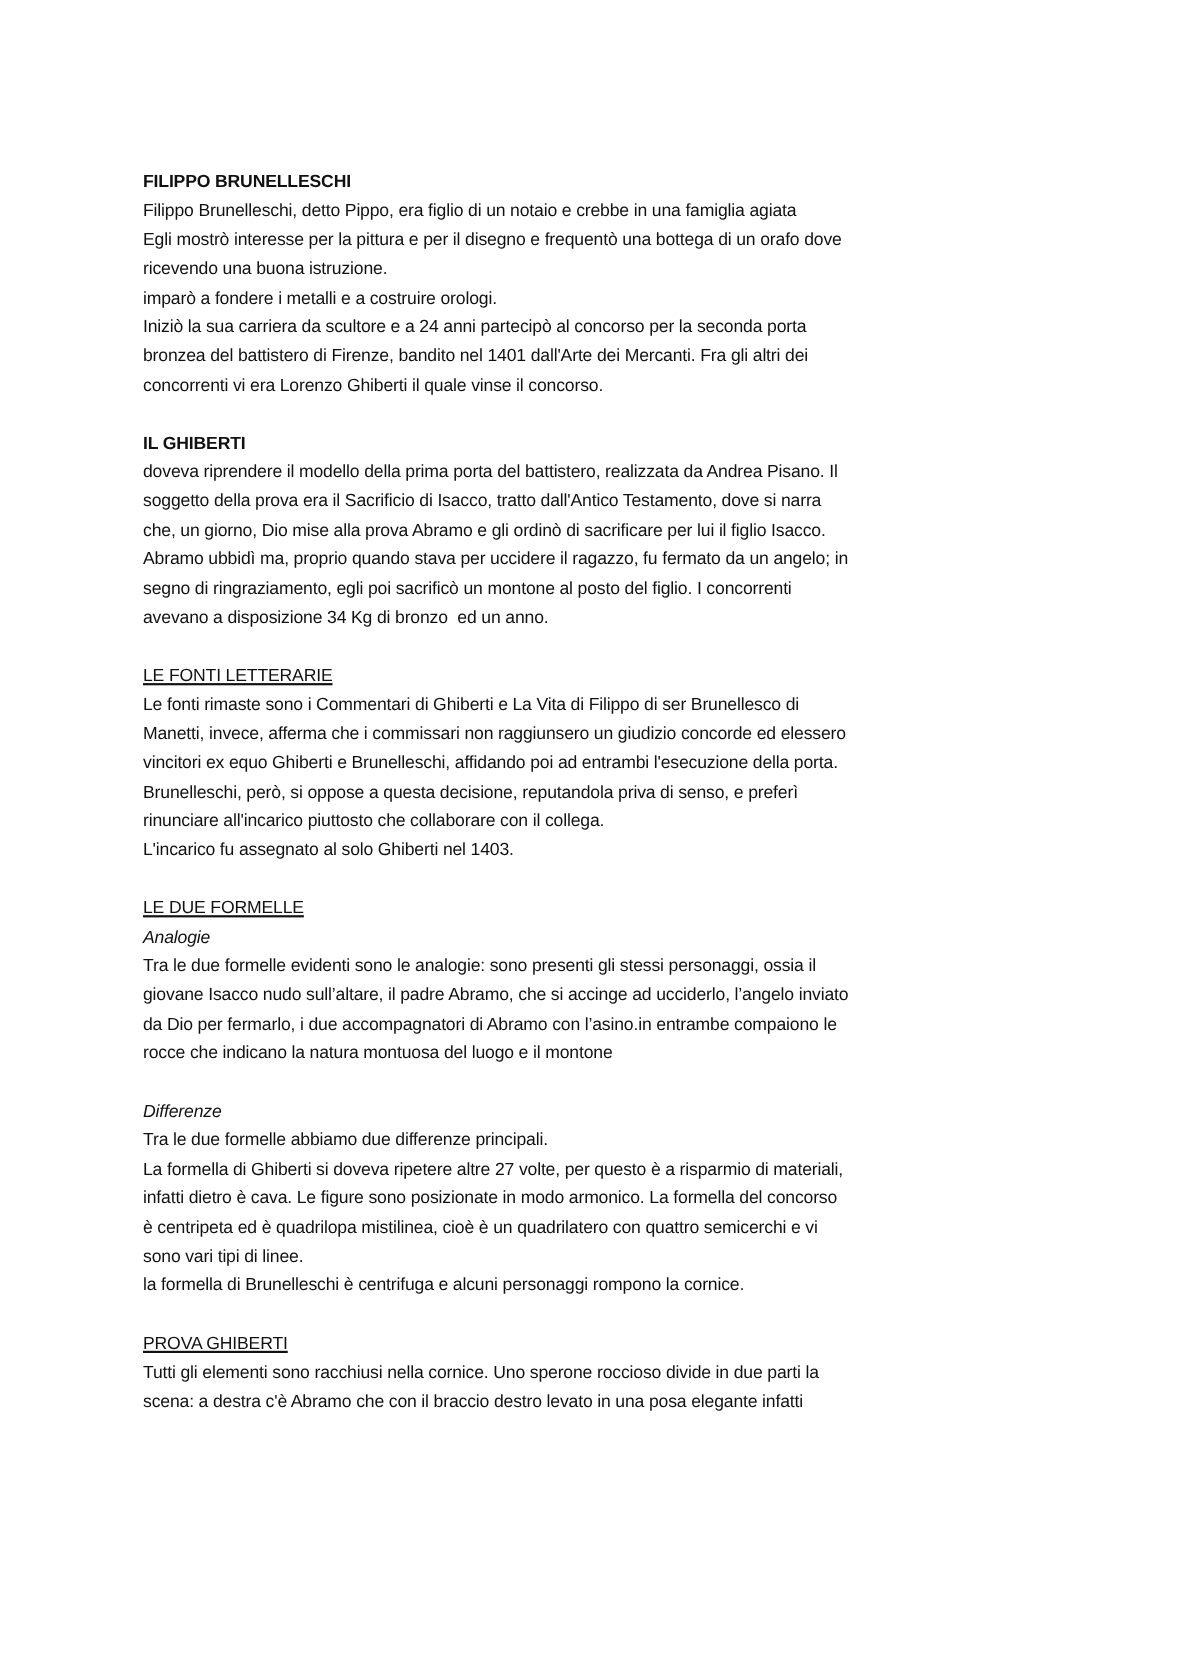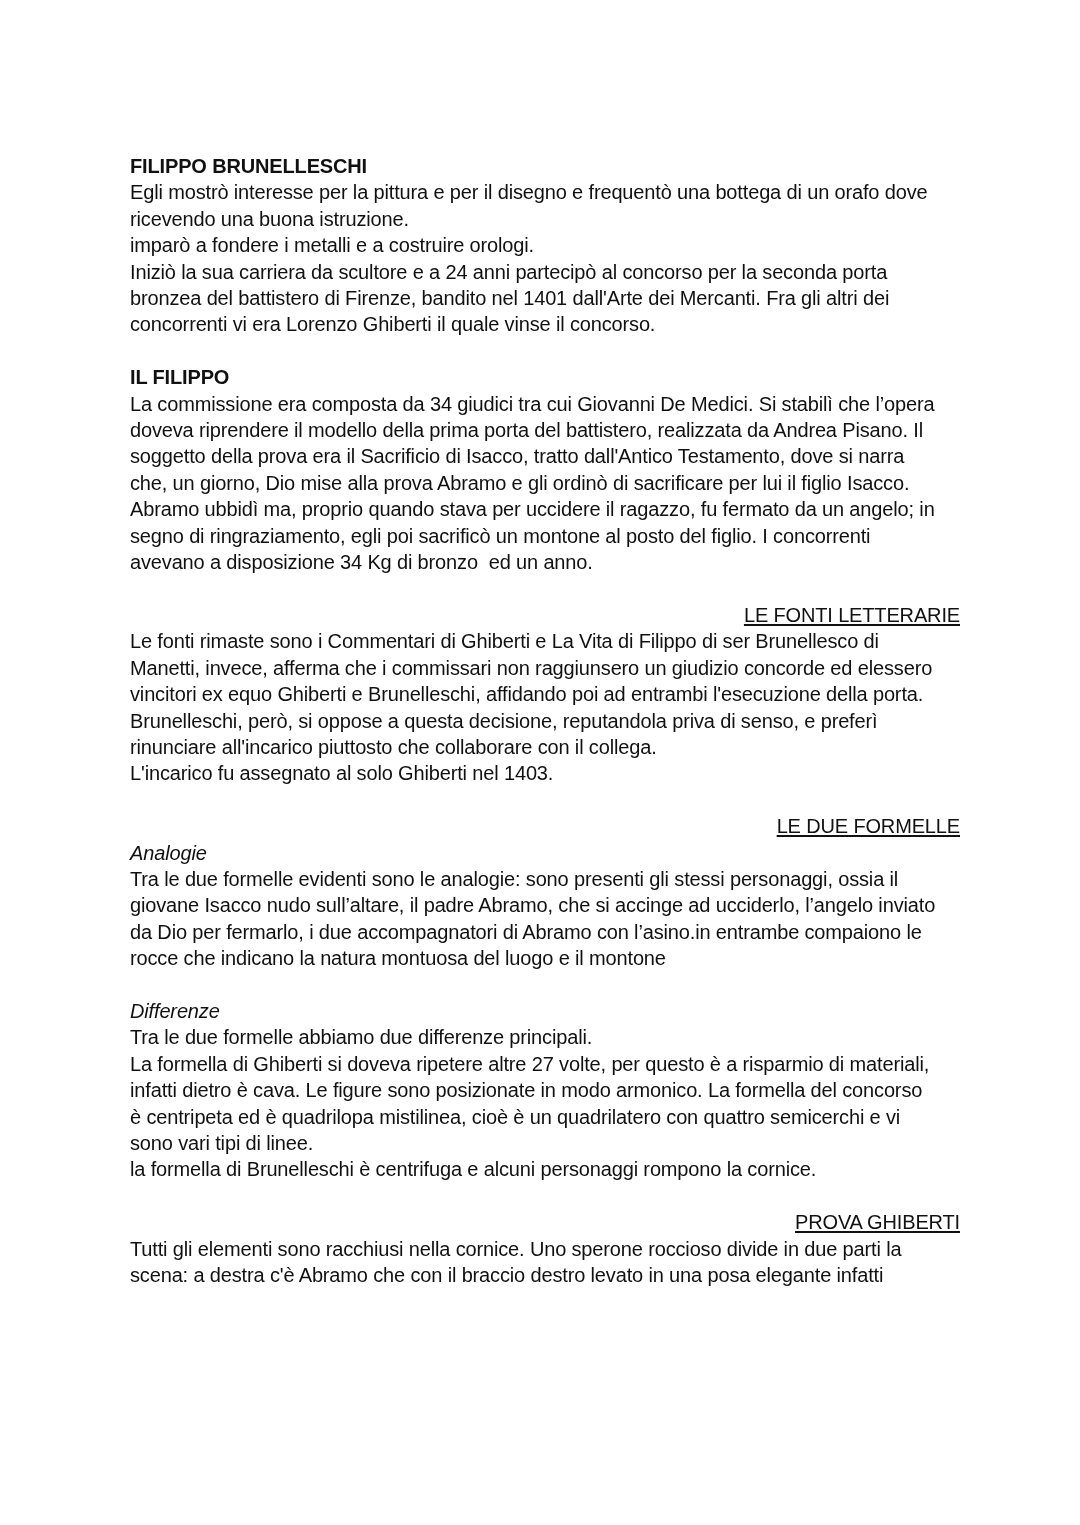--- a/index.html
+++ b/index.html
@@ -8,53 +8,52 @@
   body {
     width:1080px; height:1525px;
     position:relative; overflow:hidden;
     font-family:"Liberation Sans", sans-serif;
     color:#111111;
   }
   .page {
     position:absolute; left:130px; top:153px; width:830px;
   }
   .line {
-    font-size:20px; line-height:26.4px; letter-spacing:-0.15px;
+    font-size:16px; line-height:26.4px; letter-spacing:-0.15px;
     white-space:pre; font-weight:400; font-style:normal;
   }
   .bold { font-weight:700; }
   .underline {
     text-decoration:underline;
     text-decoration-thickness:2px;
     text-underline-offset:2px;
-    text-align:right;
   }
   .italic { font-style:italic; }
   .spacer { height:26.4px; }
 </style>
 </head>
 <body>
 
 <main class="page">
 
   <section>
     <div class="line bold">FILIPPO BRUNELLESCHI</div>
+    <div class="line">Filippo Brunelleschi, detto Pippo, era figlio di un notaio e crebbe in una famiglia agiata</div>
     <div class="line">Egli mostrò interesse per la pittura e per il disegno e frequentò una bottega di un orafo dove</div>
     <div class="line">ricevendo una buona istruzione.</div>
     <div class="line">imparò a fondere i metalli e a costruire orologi.</div>
     <div class="line">Iniziò la sua carriera da scultore e a 24 anni partecipò al concorso per la seconda porta</div>
     <div class="line">bronzea del battistero di Firenze, bandito nel 1401 dall'Arte dei Mercanti. Fra gli altri dei</div>
     <div class="line">concorrenti vi era Lorenzo Ghiberti il quale vinse il concorso.</div>
   </section>
 
   <div class="spacer"></div>
 
   <section>
-    <div class="line bold">IL FILIPPO</div>
-    <div class="line">La commissione era composta da 34 giudici tra cui Giovanni De Medici. Si stabilì che l’opera</div>
+    <div class="line bold">IL GHIBERTI</div>
     <div class="line">doveva riprendere il modello della prima porta del battistero, realizzata da Andrea Pisano. Il</div>
     <div class="line">soggetto della prova era il Sacrificio di Isacco, tratto dall'Antico Testamento, dove si narra</div>
     <div class="line">che, un giorno, Dio mise alla prova Abramo e gli ordinò di sacrificare per lui il figlio Isacco.</div>
     <div class="line">Abramo ubbidì ma, proprio quando stava per uccidere il ragazzo, fu fermato da un angelo; in</div>
     <div class="line">segno di ringraziamento, egli poi sacrificò un montone al posto del figlio. I concorrenti</div>
     <div class="line">avevano a disposizione 34 Kg di bronzo  ed un anno.</div>
   </section>
 
   <div class="spacer"></div>
 

